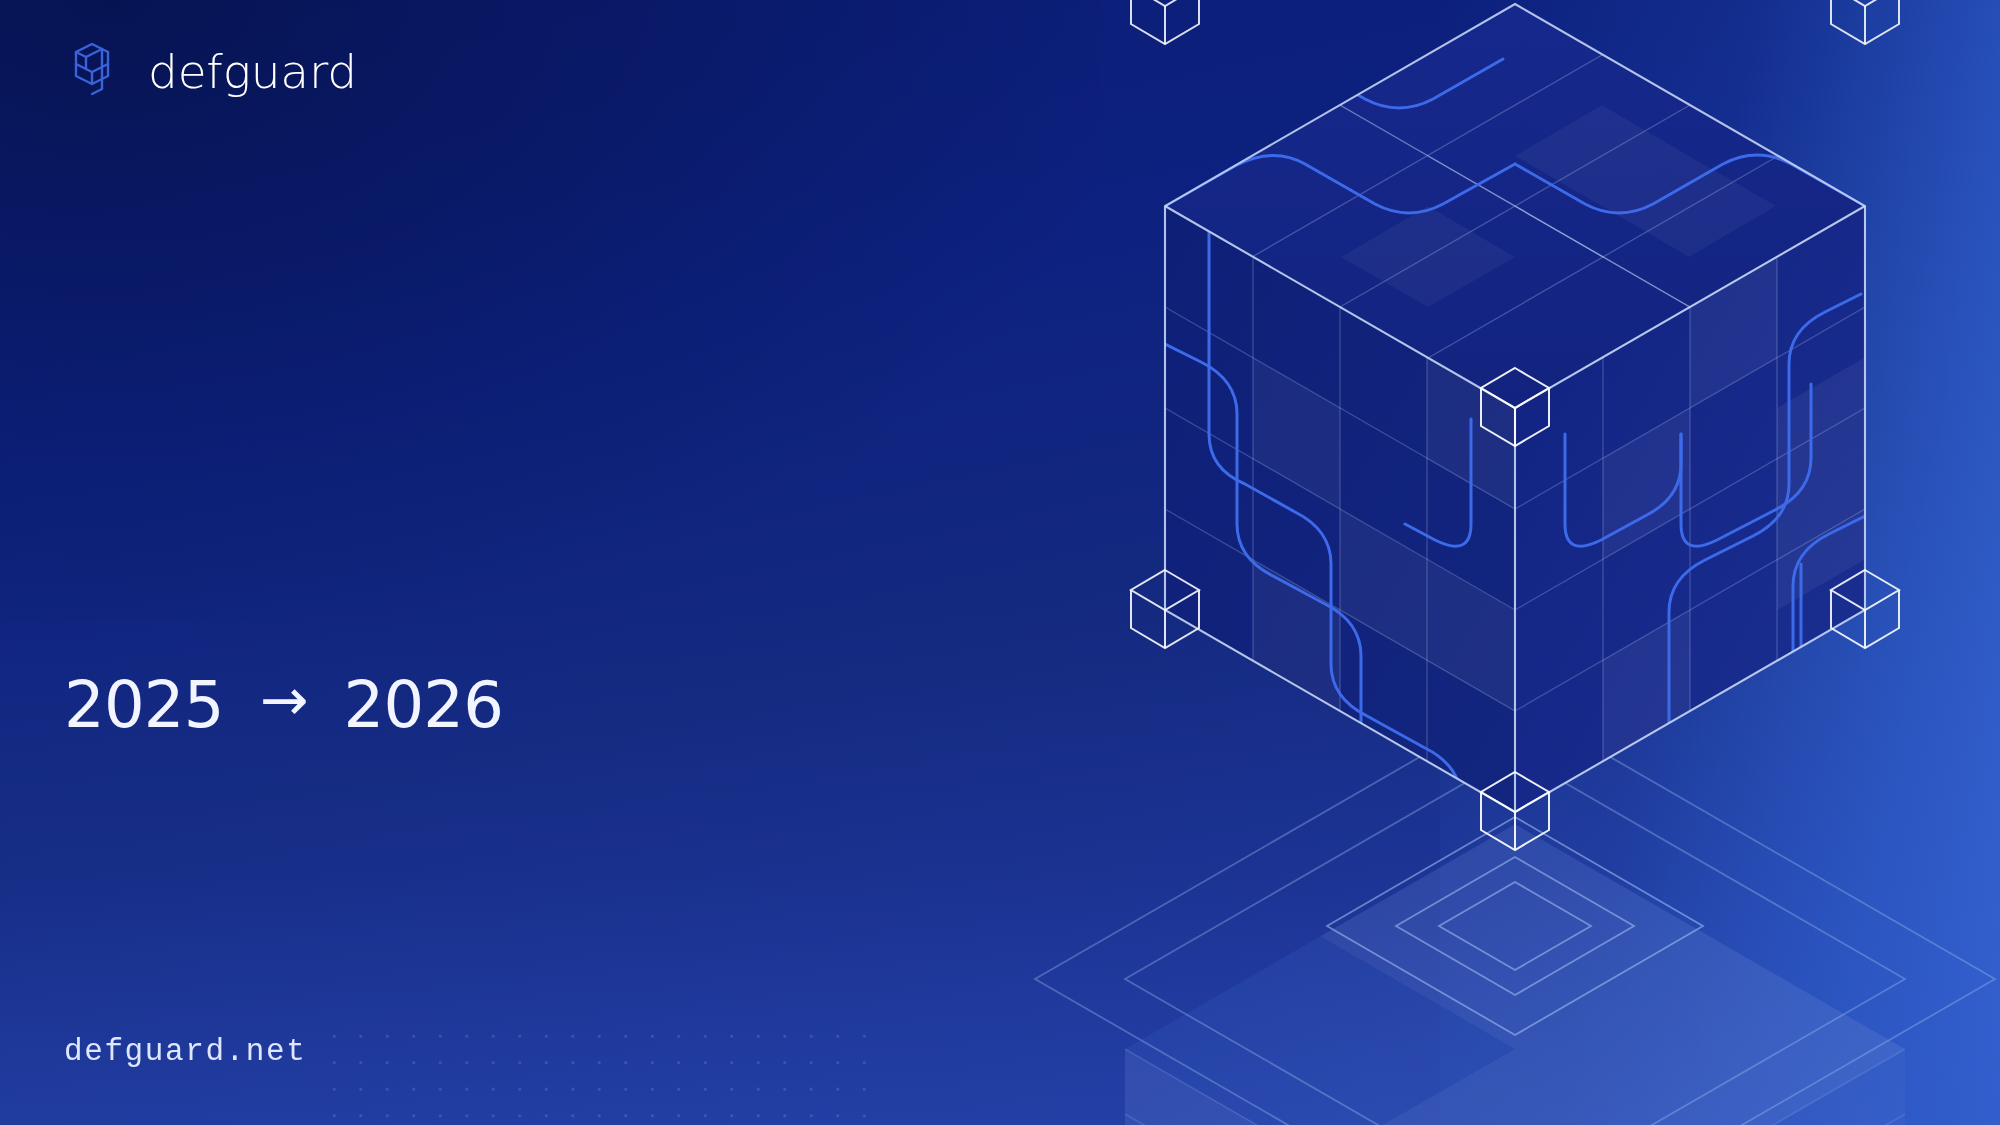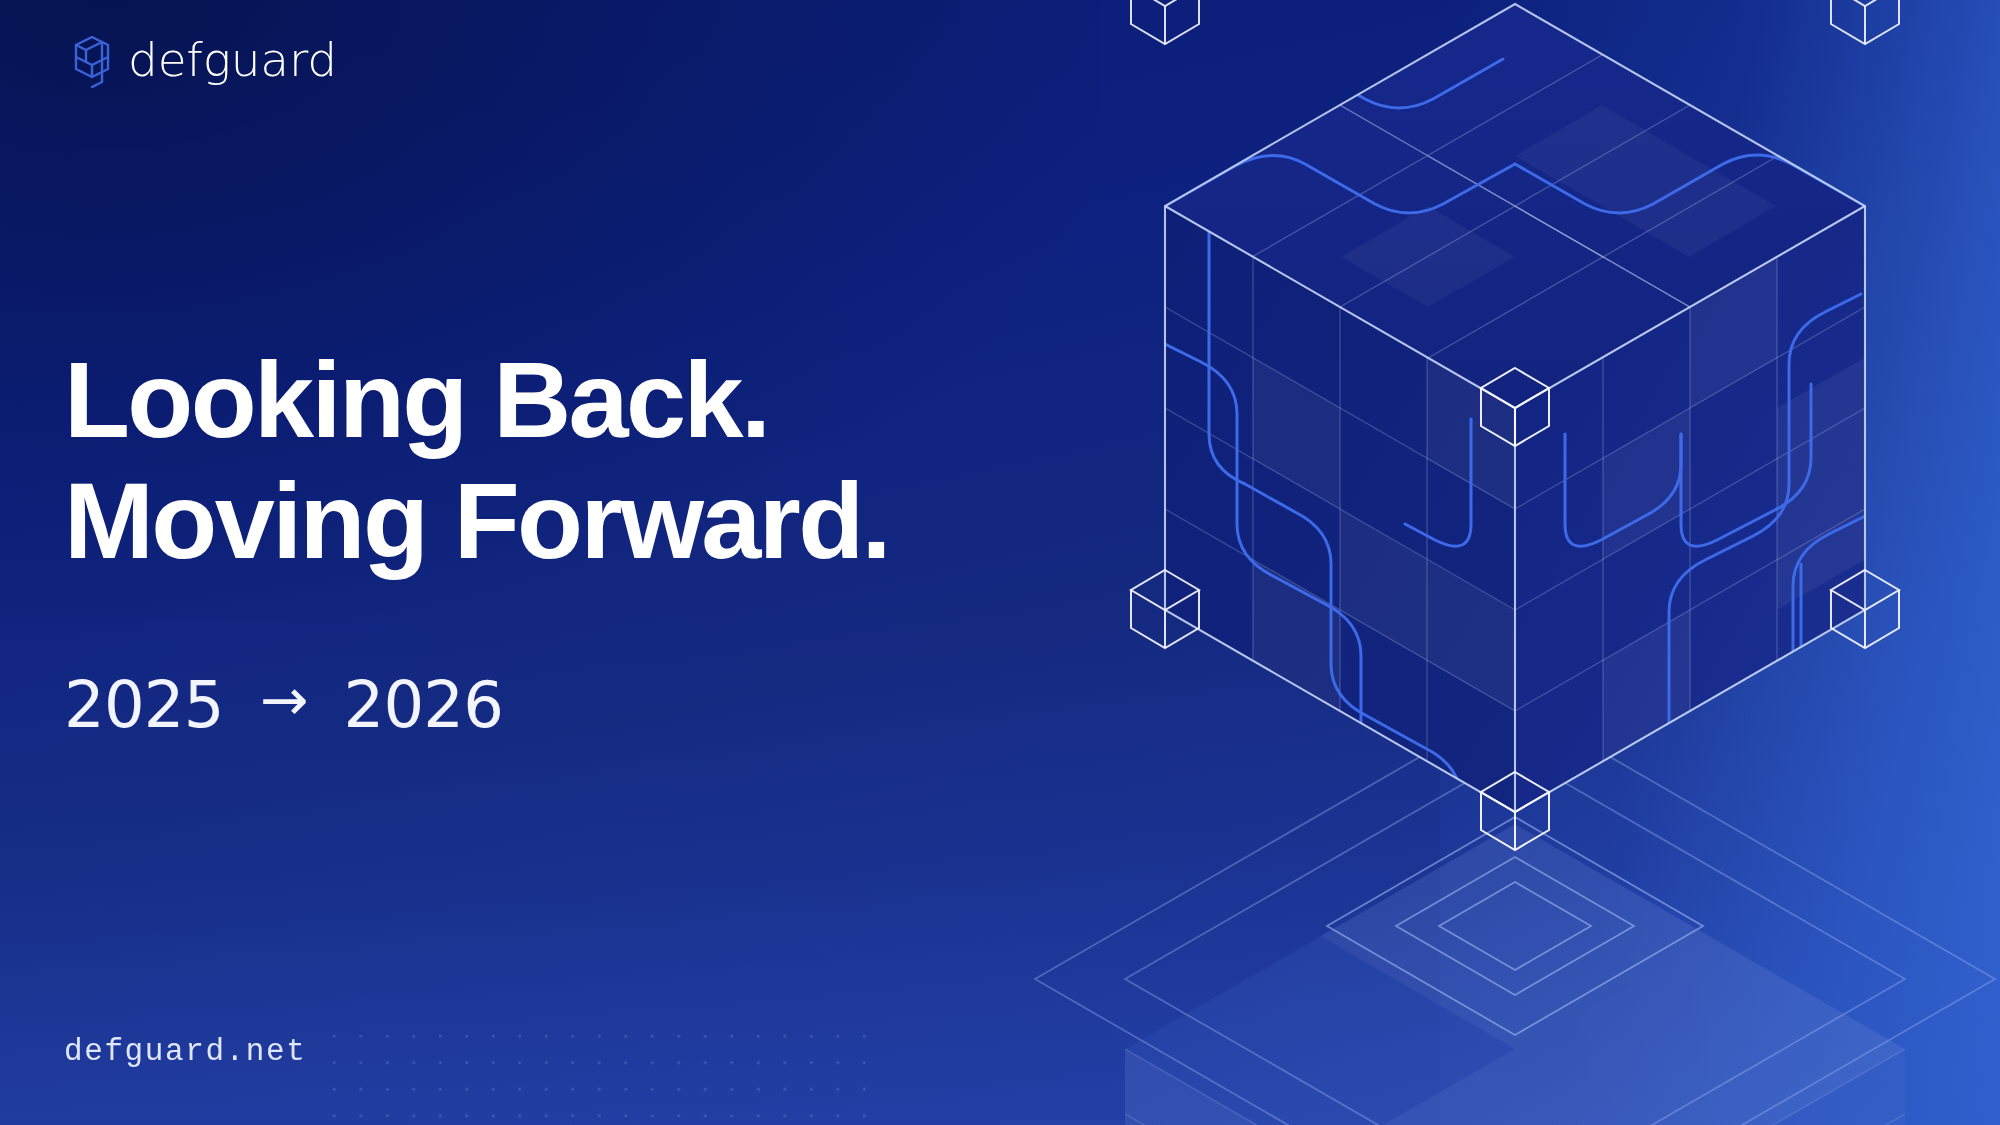--- a/index.html
+++ b/index.html
@@ -68,22 +68,22 @@
     position:absolute;
     left:1005px; top:-36px;
     width:1020px; height:1200px;
     overflow:visible;
   }
   #art svg { display:block; width:1020px; height:1200px; overflow:visible; }
 
   
   .logo-lockup {
     position:absolute;
-    left:72px; top:36px;
-    display:flex; align-items:flex-start; gap:12px;
+    left:72px; top:43px;
+    display:flex; align-items:flex-end; gap:32px;
   }
   .logo-mark { width:44px; height:52px; display:block; flex:0 0 auto; }
   .logo-word {
     font-size:47px;
     font-weight:300;
     letter-spacing:-0.2px;
     color:#ffffff;
     line-height:1;
     font-family:"DejaVu Sans", sans-serif;
   }
@@ -328,24 +328,20 @@
           <path d="M20,41 L36,33 L36,21"></path>
           <path d="M14,14 L14,26"></path>
           <path d="M30,6 L30,46 L20,51"></path>
           <path d="M36,9 L30,6"></path>
         </g>
       </svg>
     </span>
     <span class="logo-word">defguard</span>
   </div>
 
-  <div class="headline">
-    <div class="headline-line">Looking Back.</div>
-    <div class="headline-line">Moving Forward.</div>
-  </div>
 
   <div class="subhead">
     <span>2025</span>
     <span class="arrow">→</span>
     <span>2026</span>
   </div>
 
   <div class="footer-url">defguard.net</div>
 
 </div>

